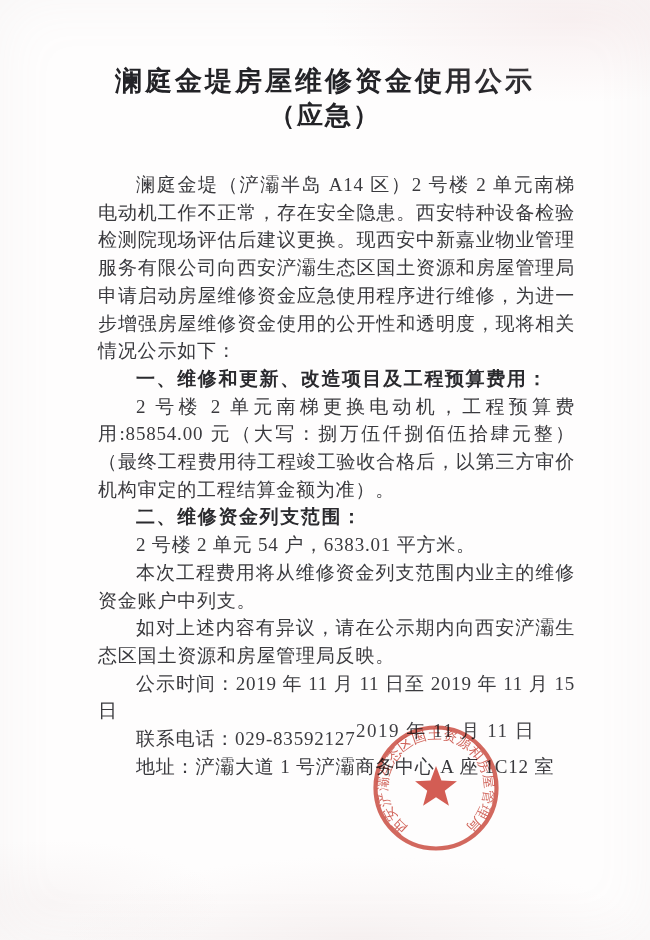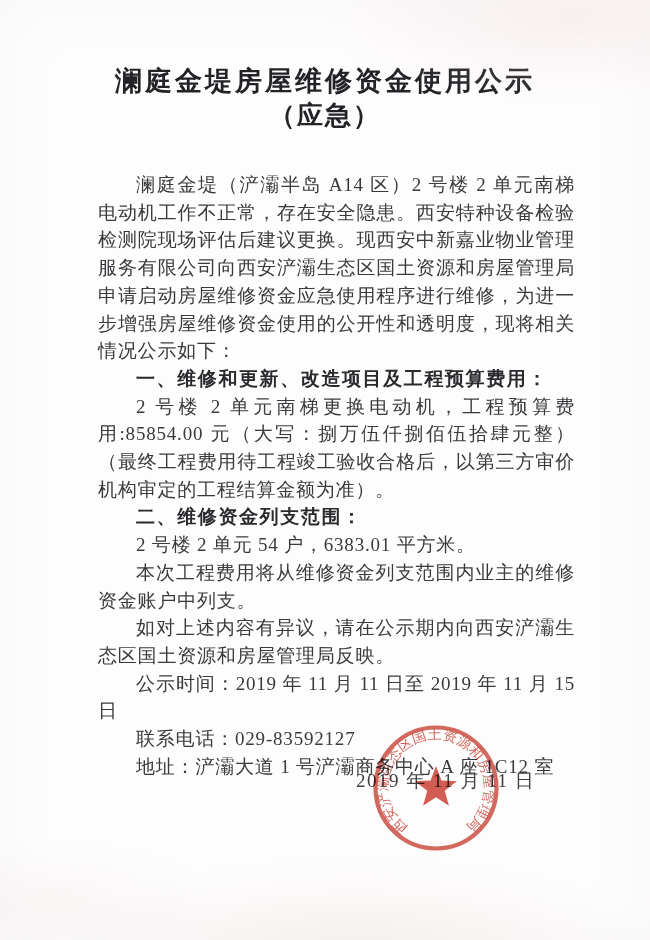--- a/index.html
+++ b/index.html
@@ -50,21 +50,21 @@
   }
   .body-text p { margin:0; text-indent:2em; }
   .body-text p.heading {
     font-weight:bold;
     letter-spacing:1.6px;
     color:#2a2a2e;
     font-family:"Liberation Sans","DejaVu Sans",sans-serif;
   }
   .date-line {
     position:absolute;
-    left:356px; top:768px;
+    left:356px; top:718px;
     font-size:19px;
     letter-spacing:1.5px;
     color:#404044;
     z-index:1;
     font-family:Liberation Serif, serif;
   }
   .seal {
     position:absolute;
     left:364px; top:716px;
     width:144px; height:144px;

